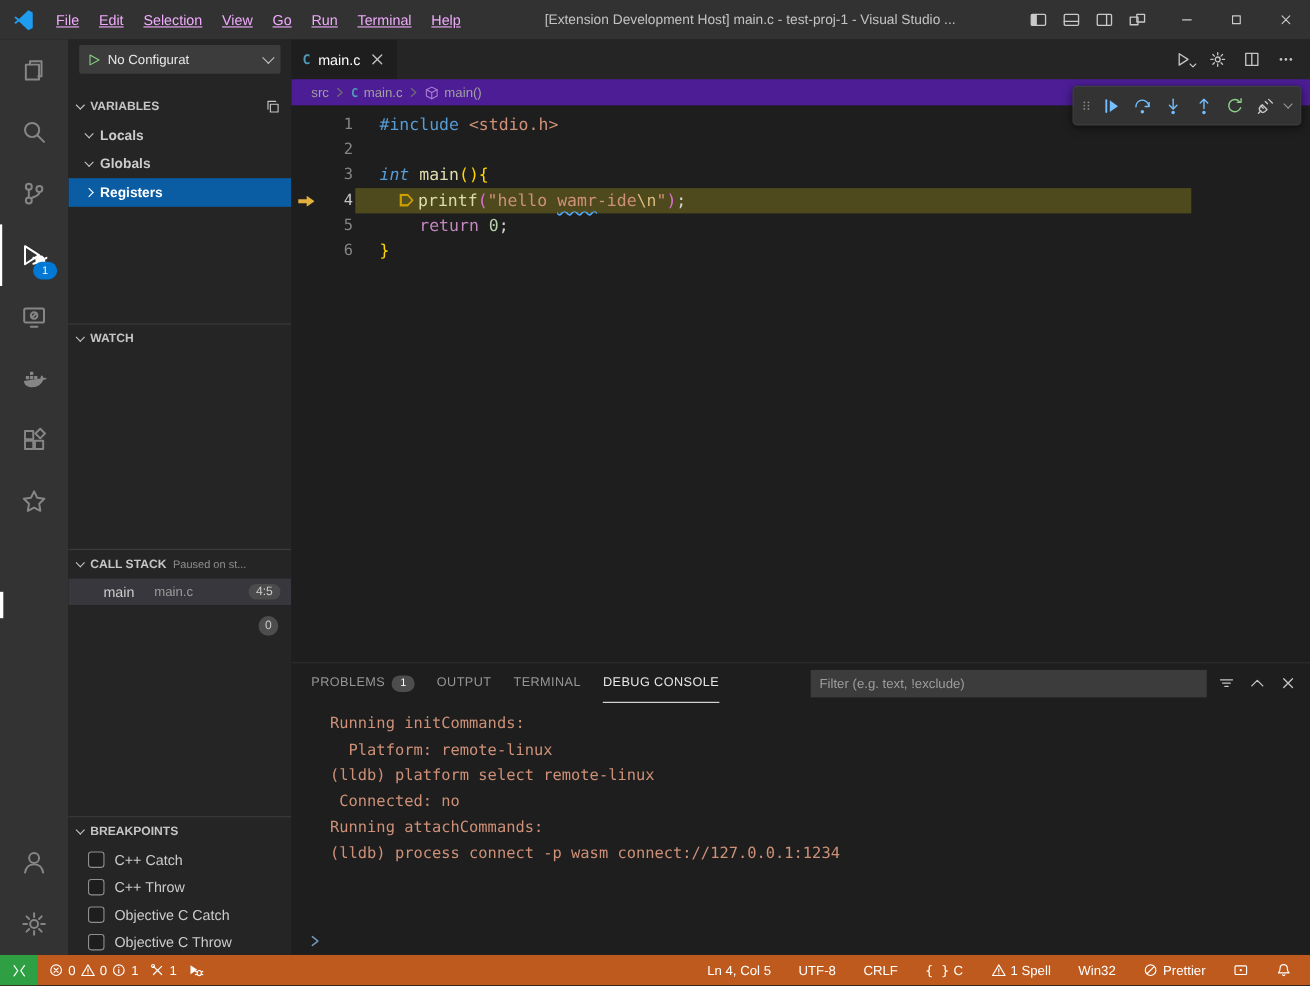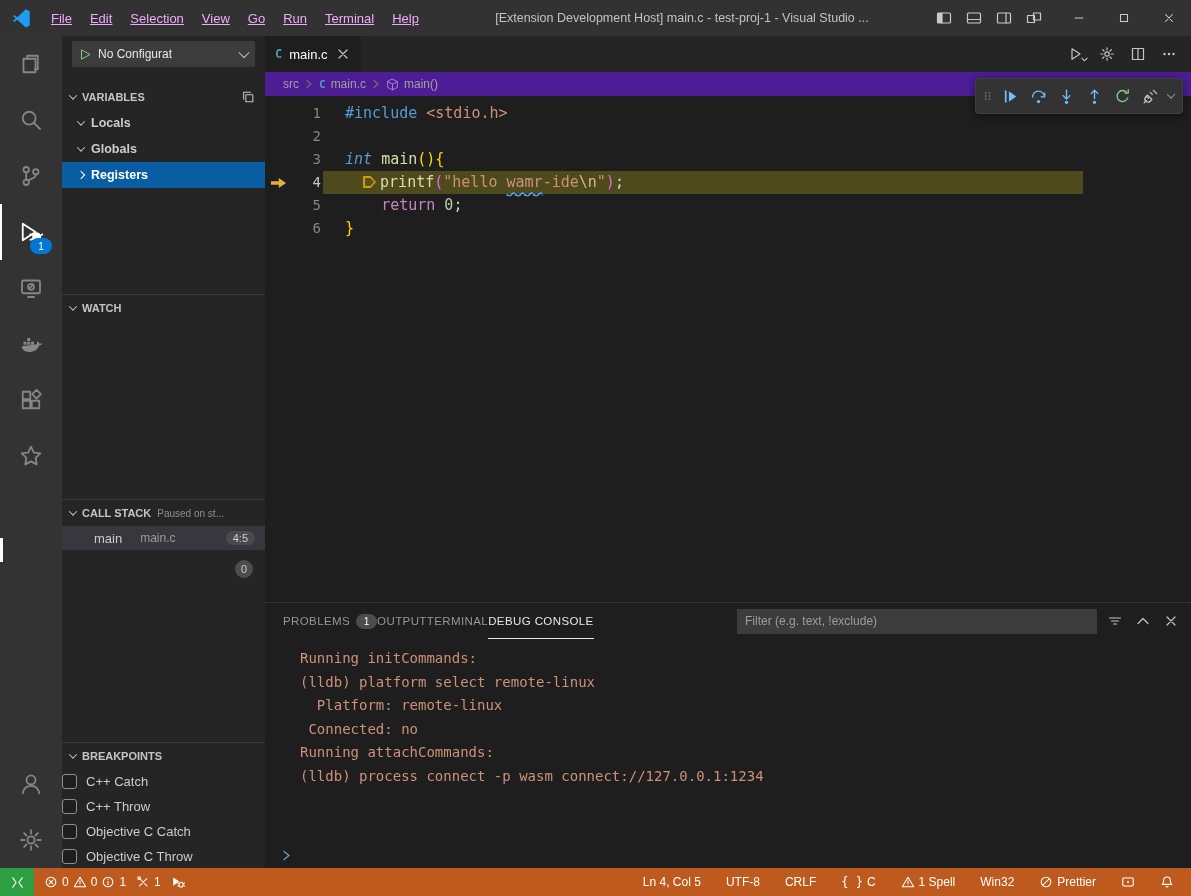--- a/index.html
+++ b/index.html
@@ -48,21 +48,21 @@
   .sec-header .icon{width:14px;height:14px;color:#c5c5c5;}
   .tree-row{height:26px;flex:none;display:flex;align-items:center;gap:7px;padding-left:16px;font-size:13px;color:#cccccc;}
   .tree-row.selected{background:#0a5da2;color:#ffffff;}
   .tree-row.selected .chev{border-color:#ffffff;}
   .tree-label{font-weight:bold;font-size:12.5px;}
   .frame-row{height:24px;flex:none;display:flex;align-items:center;background:#37373d;padding:0 10px 0 32px;font-size:13px;}
   .frame-file{margin-left:18px;color:#9b9b9b;font-size:12px;}
   .frame-pos{margin-left:auto;background:#4b4b4b;color:#cccccc;font-size:11px;border-radius:9px;padding:1px 7px;}
   .zero-badge-row{display:flex;justify-content:flex-end;padding:10px 12px 0 0;}
   .zero-badge{width:18px;height:18px;border-radius:50%;background:#4d4d4d;color:#c9c9c9;font-size:11px;display:flex;align-items:center;justify-content:center;}
-  .bp-row{height:25px;flex:none;display:flex;align-items:center;font-size:13px;color:#cccccc;}
+  .bp-row{height:25px;flex:none;display:flex;align-items:center;padding-left:18px;font-size:13px;color:#cccccc;}
   .cbx{width:13px;height:13px;border:1px solid #8f8f8f;border-radius:3px;background:#1e1e1e;margin-right:9px;flex:none;}
 
   
   .editor-col{flex:1;display:flex;flex-direction:column;position:relative;min-width:0;}
   .tabbar{height:36px;flex:none;background:#252526;display:flex;align-items:stretch;}
   .tab{display:flex;align-items:center;gap:7px;padding:0 10px;background:#1e1e1e;color:#ffffff;font-size:13px;}
   .lang-c{color:#519aba;font-weight:bold;font-size:12px;font-family:"DejaVu Sans Mono",monospace;}
   .tab-close{width:16px;height:16px;color:#c5c5c5;display:flex;align-items:center;justify-content:center;}
   .tab-close svg,.pa-icon svg{width:100%;height:100%;}
   .tab-actions{margin-left:auto;display:flex;align-items:center;gap:15px;padding-right:14px;color:#c5c5c5;}
@@ -94,21 +94,21 @@
   .debug-toolbar{position:absolute;top:42px;right:8px;height:34px;background:#333333;border:1px solid #3f3f3f;border-radius:4px;
                  box-shadow:0 2px 8px rgba(0,0,0,.5);display:flex;align-items:center;padding:0 5px;gap:2px;z-index:5;}
   .dt-btn{width:26px;height:26px;display:flex;align-items:center;justify-content:center;border-radius:4px;}
   .dt-btn .icon{width:17px;height:17px;}
   .dt-grip{width:14px;height:26px;display:flex;align-items:center;justify-content:center;color:#8b8b8b;}
   .blue{color:#75beff;} .green{color:#89d185;} .gray{color:#c5c5c5;}
 
   
   .panel{height:265px;flex:none;background:#1e1e1e;border-top:1px solid #333333;display:flex;flex-direction:column;}
   .panel-header{height:36px;flex:none;display:flex;align-items:center;padding-left:18px;}
-  .panel-tabs{display:flex;align-items:center;height:100%;}
+  .panel-tabs{display:flex;align-items:center;gap:20px;height:100%;}
   .panel-tab{display:flex;align-items:center;gap:6px;height:100%;font-size:11.5px;letter-spacing:.4px;color:#969696;border-bottom:1px solid transparent;box-sizing:border-box;padding-top:1px;}
   .panel-tab.active{color:#e7e7e7;border-bottom:1px solid #e7e7e7;}
   .tab-badge{min-width:15px;height:15px;border-radius:8px;background:#4d4d4d;color:#fff;font-size:10px;display:flex;align-items:center;justify-content:center;padding:0 3px;letter-spacing:0;}
   .panel-filter{margin-left:auto;width:360px;height:25px;background:#3c3c3c;border:none;outline:none;color:#cccccc;font-size:12px;padding:0 8px;font-family:"Liberation Sans",sans-serif;box-sizing:border-box;}
   .panel-filter::placeholder{color:#9d9d9d;}
   .panel-actions{display:flex;align-items:center;gap:12px;padding:0 12px 0 10px;color:#c5c5c5;}
   .pa-icon{width:16px;height:16px;}
   .panel-body{flex:1;overflow:hidden;padding:8px 0 0 35px;}
   .console-line{font-family:"DejaVu Sans Mono",monospace;font-size:14px;line-height:23.5px;color:#ce9178;white-space:pre;}
   .console-prompt{height:26px;flex:none;display:flex;align-items:center;padding-left:16px;color:#7097b8;}
@@ -588,22 +588,22 @@
             <span class="pa-icon icon">
                 <svg viewBox="0 0 16 16">
                   <path d="M4 4l8 8M12 4l-8 8"></path>
                 </svg>
               </span>
           </div>
         </div>
         <div class="panel-body">
           <div>
               <div class="console-line">Running initCommands:</div>
+              <div class="console-line">  Platform: remote-linux</div>
               <div class="console-line">(lldb) platform select remote-linux</div>
-              <div class="console-line">  Platform: remote-linux</div>
               <div class="console-line"> Connected: no</div>
               <div class="console-line">Running attachCommands:</div>
               <div class="console-line">(lldb) process connect -p wasm connect://127.0.0.1:1234</div>
             </div>
         </div>
         <div class="console-prompt">
           <span class="icon">
               <svg viewBox="0 0 11 11">
                 <path d="M3 1.5L8 5.5 3 9.5" stroke-width="1.4"></path>
               </svg>

